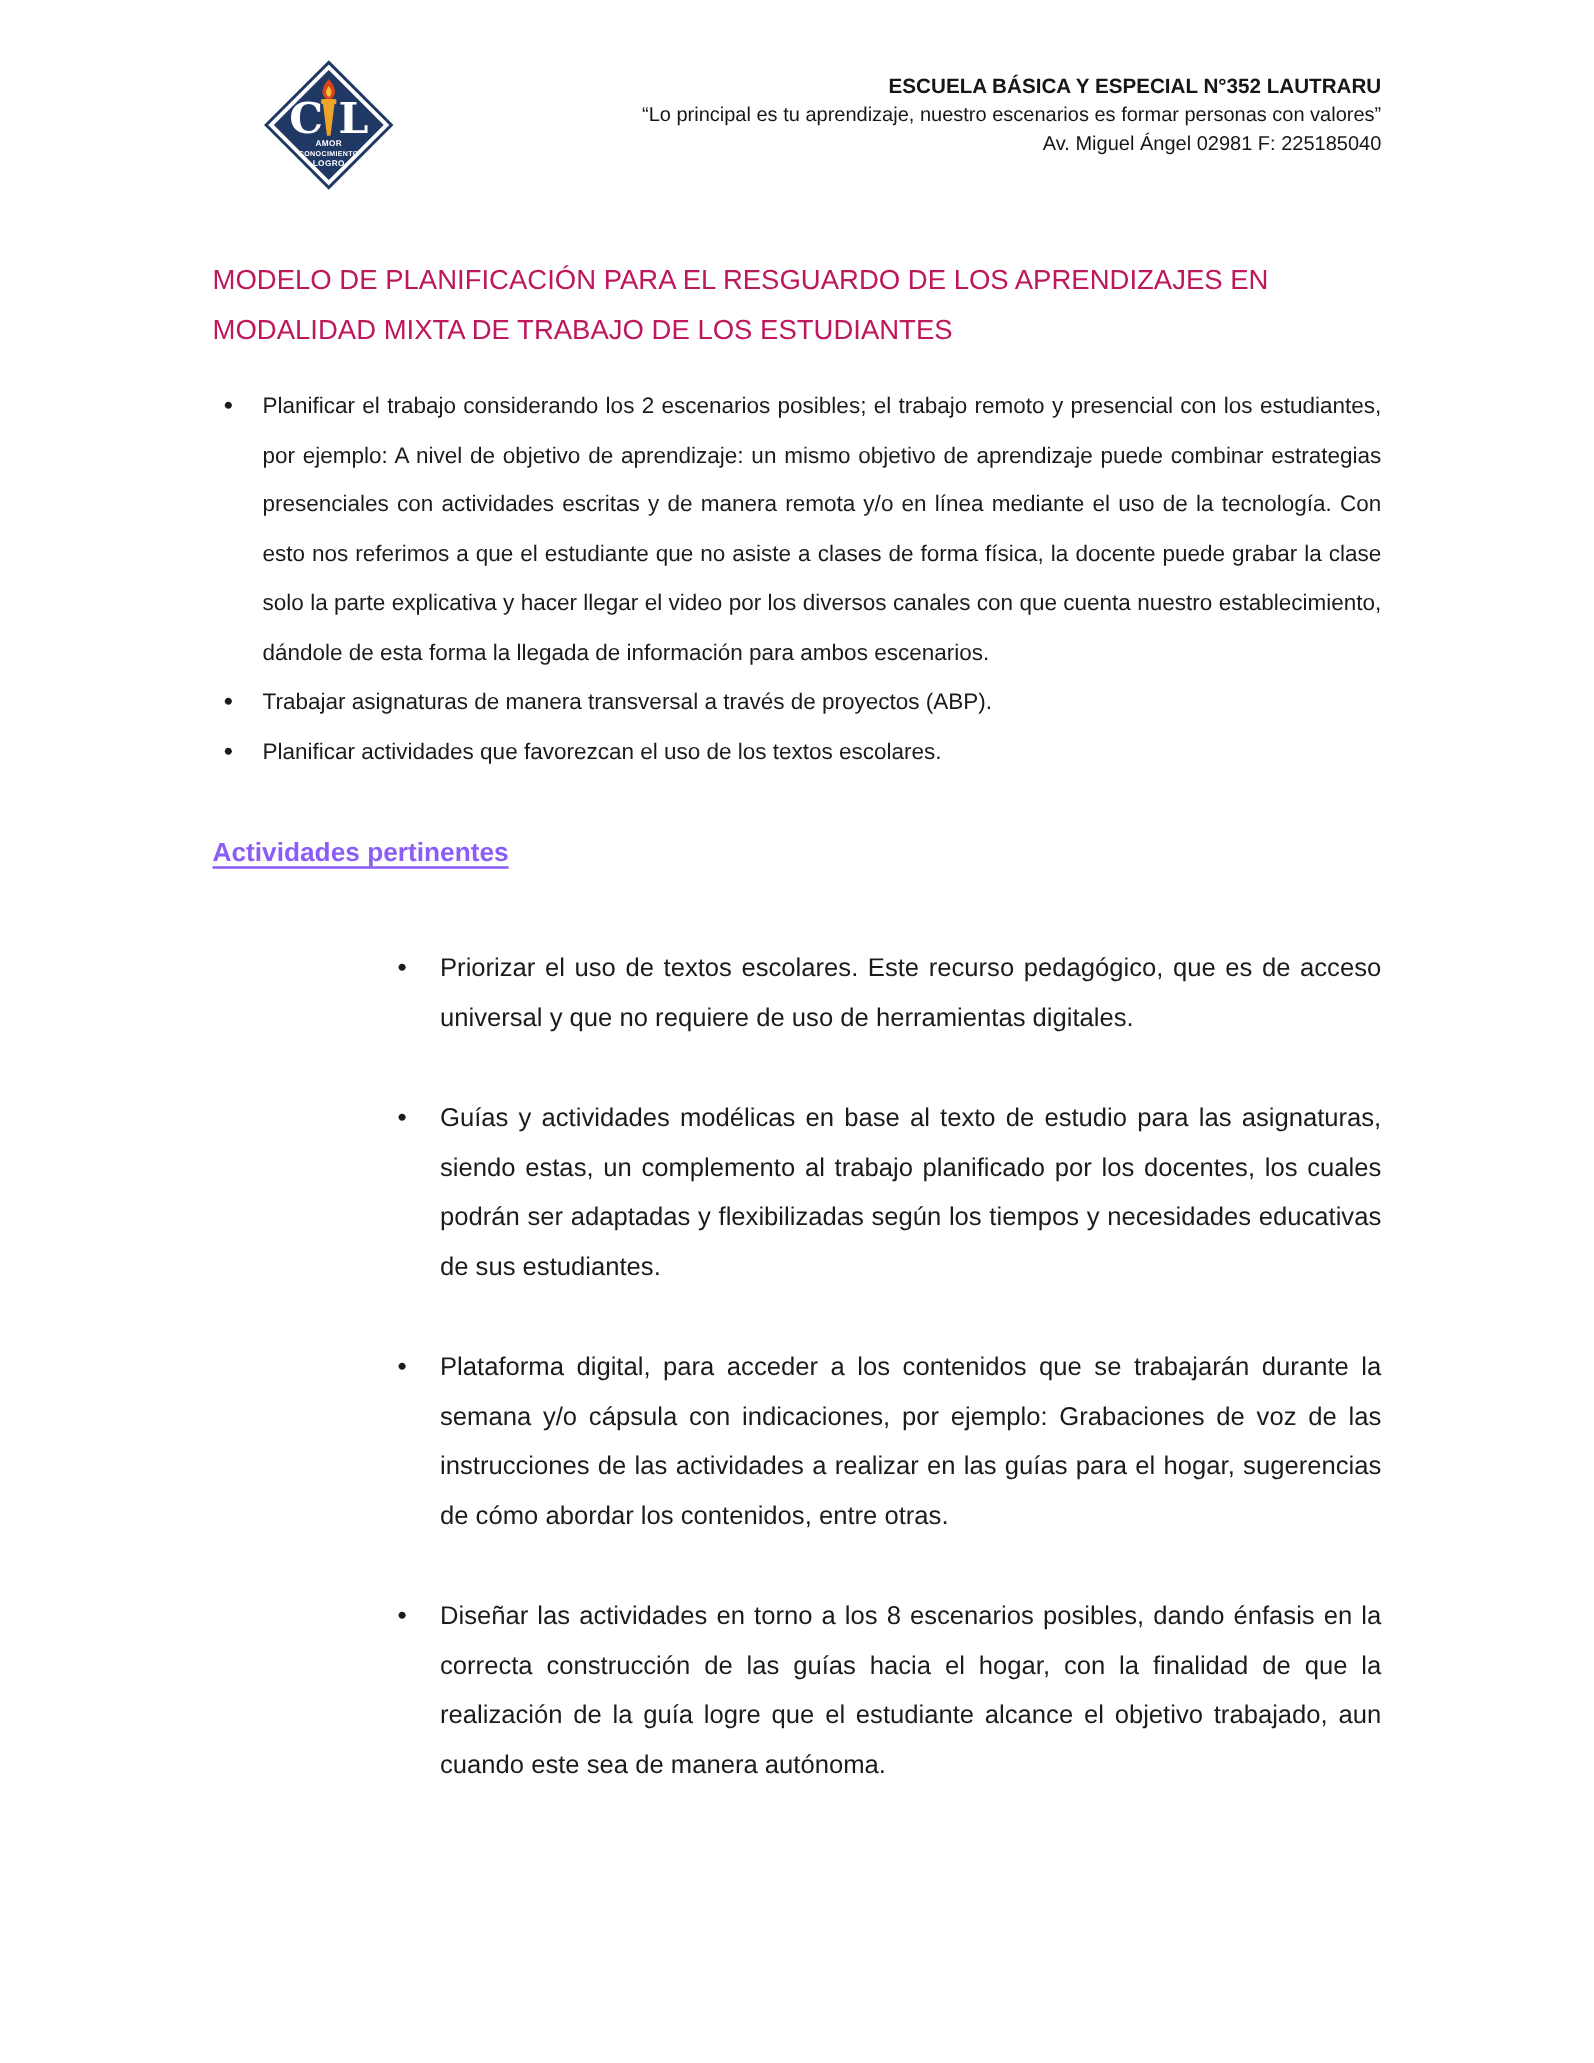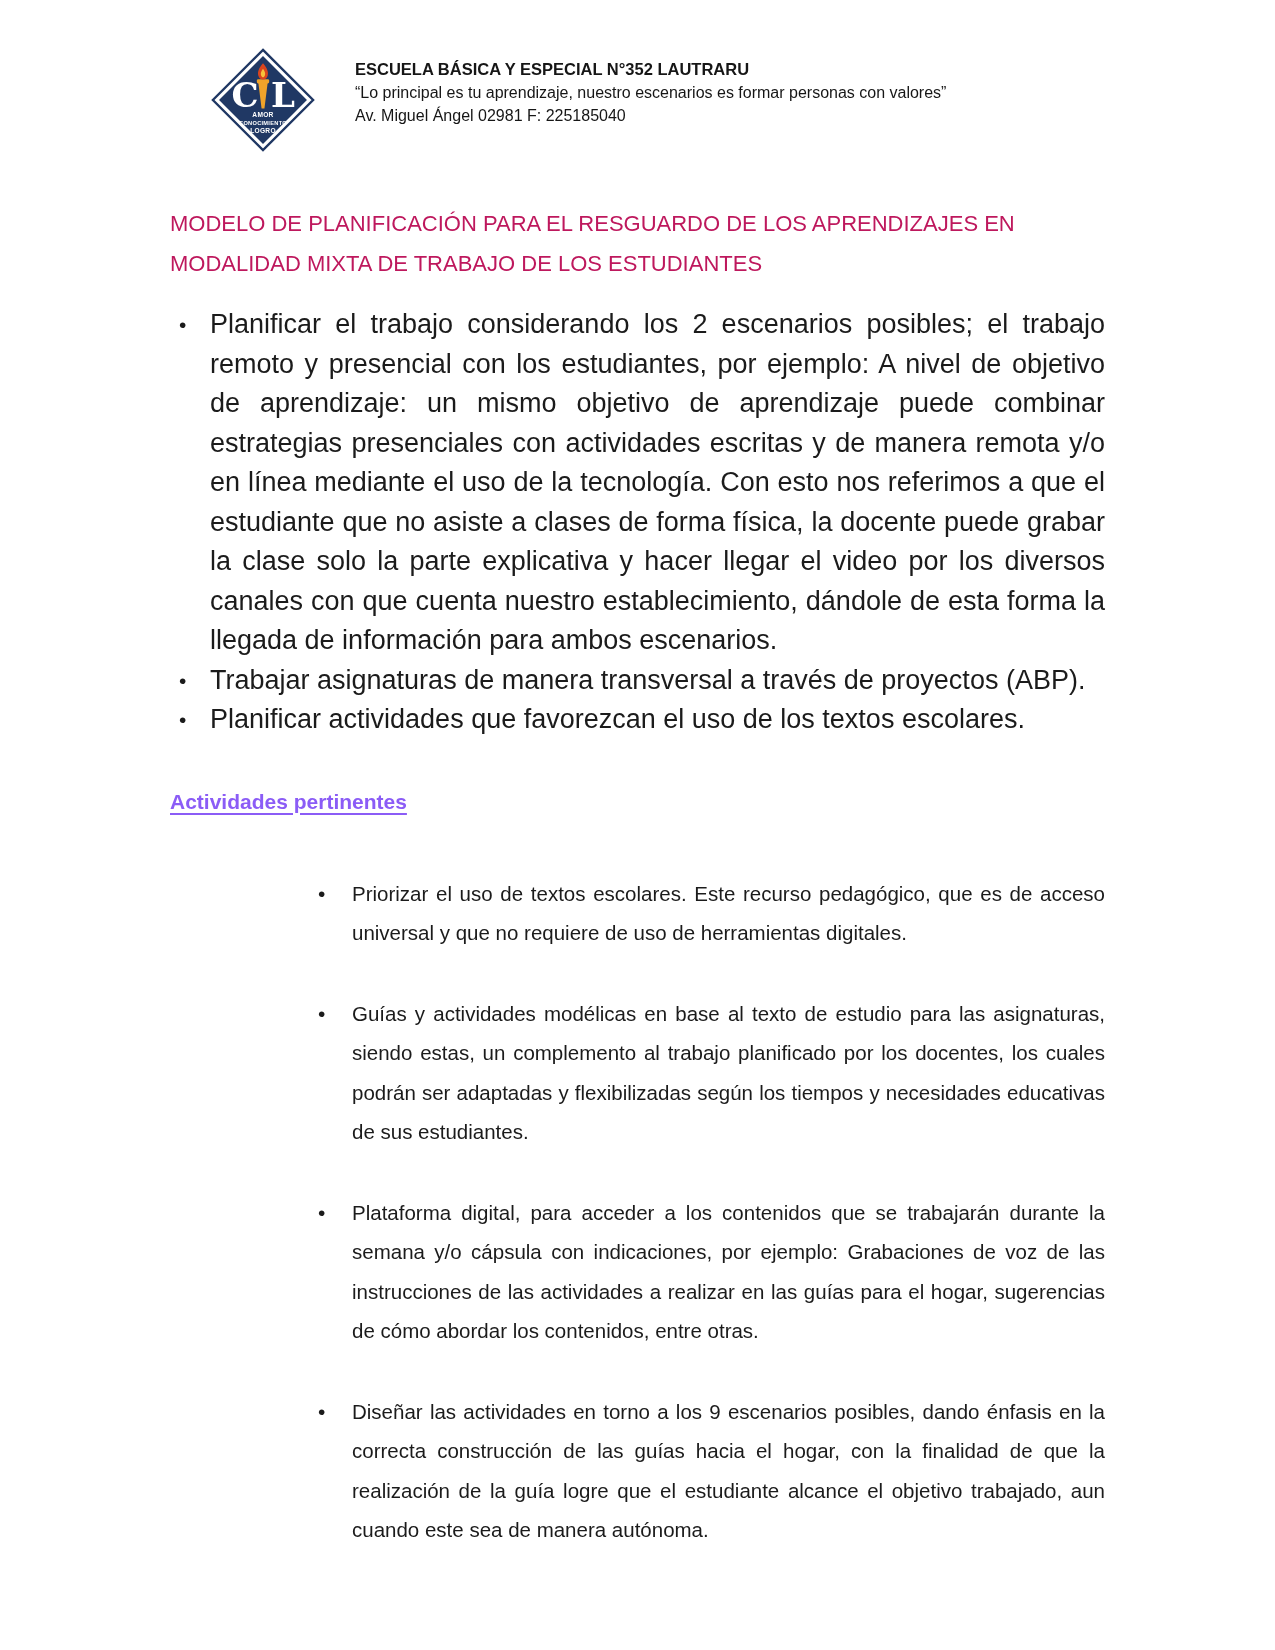--- a/index.html
+++ b/index.html
@@ -39,21 +39,21 @@
     fill:#ffffff;
   }
   .logo-motto {
     font-family:"Liberation Sans", sans-serif;
     font-weight:bold;
     fill:#ffffff;
     letter-spacing:0.3px;
   }
   .letterhead-text {
     flex:1;
-    text-align:left;
+    text-align:right;
     padding-top:10px;
     font-size:16px;
     line-height:23px;
   }
   .school-name { font-weight:700; font-size:16.5px; }
   .school-motto, .school-address { font-weight:400; }
   
   .doc-body { padding:0 170px; }
   .doc-title {
     margin-top:52px;
@@ -61,21 +61,21 @@
     font-weight:400;
     line-height:40px;
     color:#be185d;
     text-align:left;
   }
   ul.bullets { list-style:none; }
   ul.bullets-l1 { margin-top:21px; }
   ul.bullets-l1 li {
     position:relative;
     padding-left:40px;
-    font-size:27px;
+    font-size:18px;
     line-height:39.5px;
     text-align:justify;
     color:#1b1b1b;
   }
   ul.bullets-l1 li::before {
     content:"\2022";
     position:absolute;
     left:9px; top:0;
     font-size:21px;
   }
@@ -149,17 +149,17 @@
       <li>Trabajar asignaturas de manera transversal a través de proyectos (ABP).</li>
       <li>Planificar actividades que favorezcan el uso de los textos escolares.</li>
     </ul>
 
     <h2 class="section-heading">Actividades pertinentes</h2>
 
     <ul class="bullets bullets-l2">
       <li>Priorizar el uso de textos escolares. Este recurso pedagógico, que es de acceso universal y que no requiere de uso de herramientas digitales.</li>
       <li>Guías y actividades modélicas en base al texto de estudio para las asignaturas, siendo estas, un complemento al trabajo planificado por los docentes, los cuales podrán ser adaptadas y flexibilizadas según los tiempos y necesidades educativas de sus estudiantes.</li>
       <li>Plataforma digital, para acceder a los contenidos que se trabajarán durante la semana y/o cápsula con indicaciones, por ejemplo: Grabaciones de voz de las instrucciones de las actividades a realizar en las guías para el hogar, sugerencias de cómo abordar los contenidos, entre otras.</li>
-      <li>Diseñar las actividades en torno a los 9 escenarios posibles, dando énfasis en la correcta construcción de las guías hacia el hogar, con la finalidad de que la realización de la guía logre que el estudiante alcance el objetivo trabajado, aun cuando este sea de manera autónoma.</li>
+      <li>Diseñar las actividades en torno a los 8 escenarios posibles, dando énfasis en la correcta construcción de las guías hacia el hogar, con la finalidad de que la realización de la guía logre que el estudiante alcance el objetivo trabajado, aun cuando este sea de manera autónoma.</li>
     </ul>
 
   </main>
 </div>
 
 </body></html>

